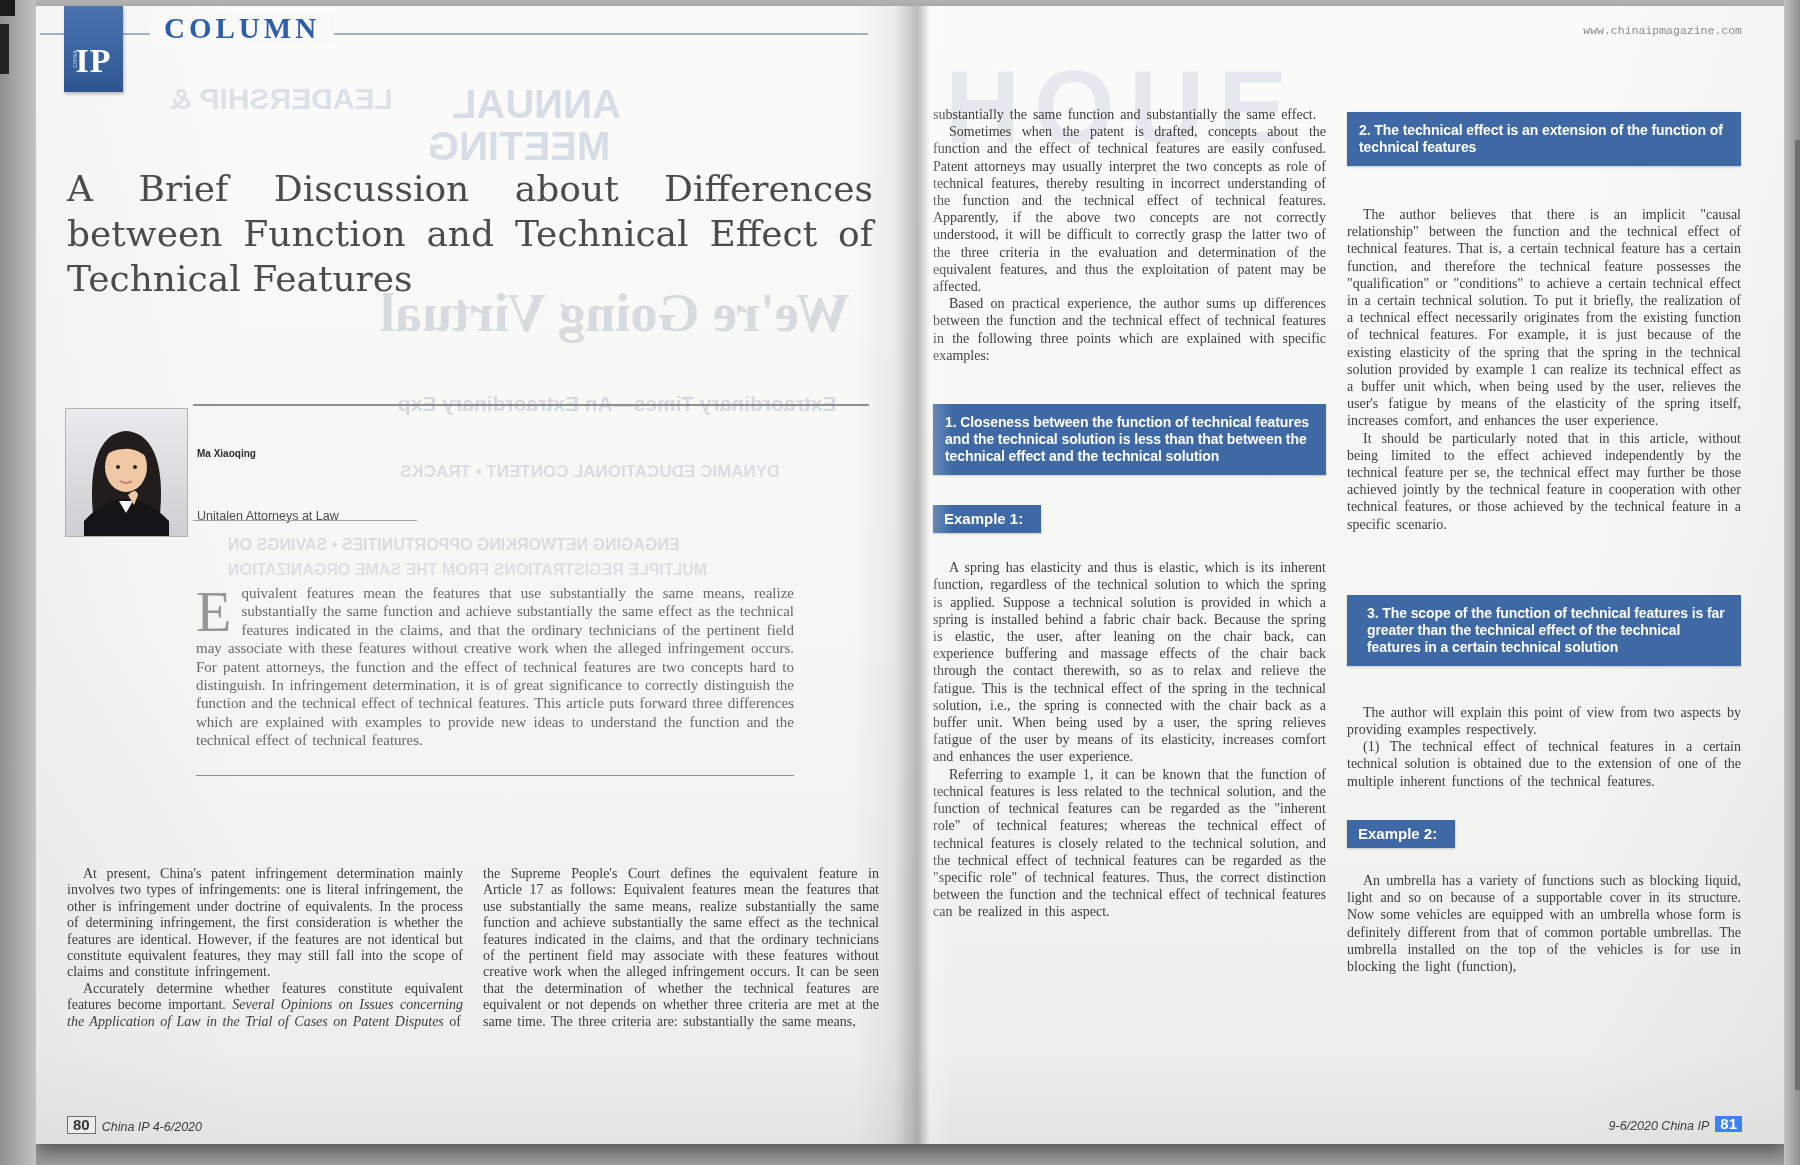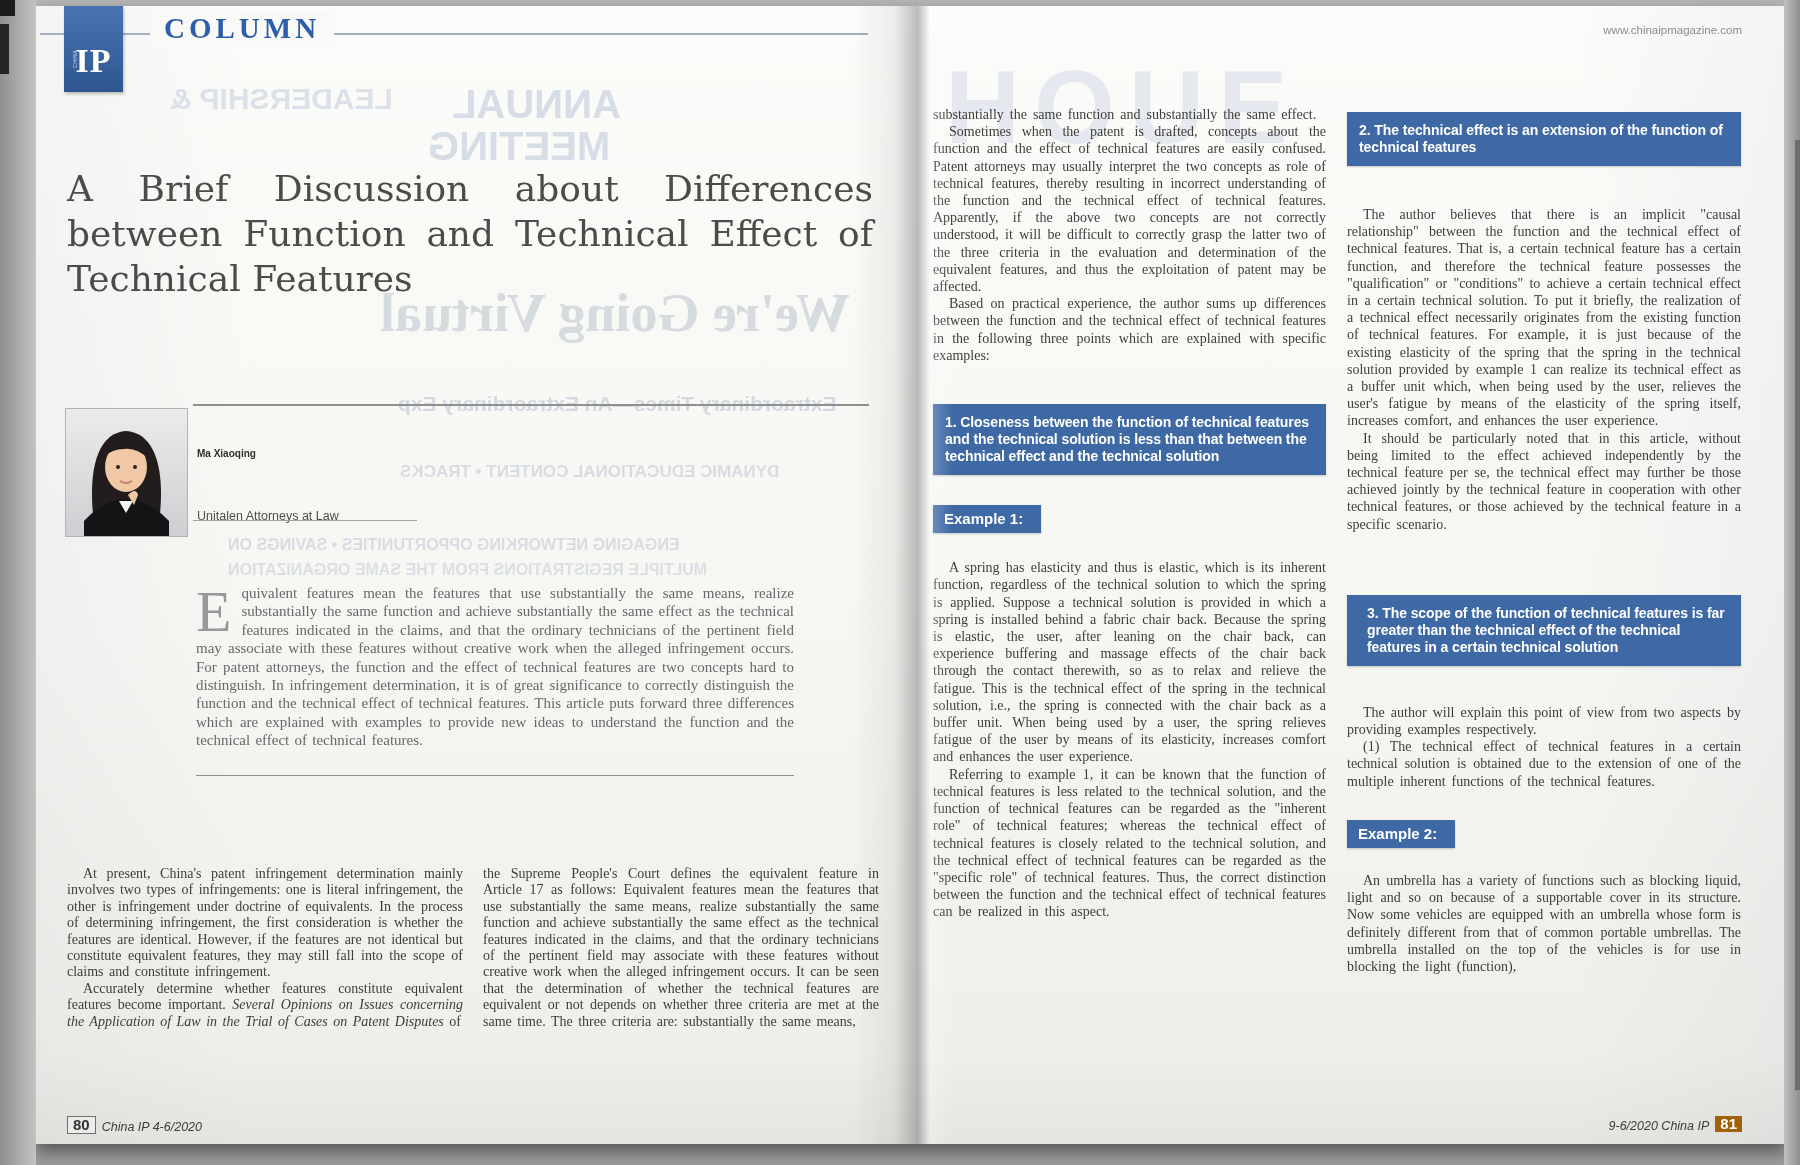--- a/index.html
+++ b/index.html
@@ -44,21 +44,21 @@
     color:#fff;text-align:center;box-shadow:1px 2px 3px rgba(0,0,0,.25);
   }
   .ip-badge .ip{font-family:"Liberation Serif",serif;font-weight:bold;font-size:34px;line-height:34px;margin-top:38px;letter-spacing:1px;}
   .ip-badge .ip-sub{position:absolute;left:8px;top:44px;font-family:"Liberation Sans",sans-serif;font-size:5px;letter-spacing:.5px;writing-mode:vertical-rl;transform:rotate(180deg);opacity:.85;}
   .header-rule{position:absolute;left:40px;top:33px;width:828px;height:2px;background:#a3b1c5;}
   .column-label{
     position:absolute;left:150px;top:12px;z-index:3;
     font-family:"Liberation Serif",serif;font-weight:bold;font-size:29px;letter-spacing:4px;
     color:#2e5da9;background:#f9f9f7;padding:0 14px;
   }
-  .website{position:absolute;top:24px;right:58px;font-family:Liberation Sans, sans-serif;font-size:11.5px;color:#8b8b89;}
+  .website{position:absolute;top:24px;right:58px;font-family:Liberation Mono, monospace;font-size:11.5px;color:#8b8b89;}
 
   
   .title{position:absolute;left:67px;top:166px;width:806px;
     font-family:"DejaVu Serif",serif;color:#4d4b49;font-size:36px;line-height:45px;}
   .title .tl{text-align:justify;text-align-last:justify;}
   .title .tl-last{text-align:left;}
   .photo{position:absolute;left:65px;top:408px;width:121px;height:127px;border:1px solid #b3b3b1;background:#e6e6e8;}
   .author-rule-top{position:absolute;left:193px;top:404px;width:676px;height:2px;background:#8f8f8d;}
   .author-name{position:absolute;left:197px;top:448px;font-family:"Liberation Sans",sans-serif;font-weight:bold;font-size:10px;color:#2f2f2d;}
   .author-affil{position:absolute;left:197px;top:469px;font-family:"Liberation Sans",sans-serif;font-size:12.5px;color:#4d4d4b;margin-top:40px;}
@@ -102,21 +102,21 @@
   .after-bx3{margin-top:38px !important;}
   .ex2{}
   .after-ex2{margin-top:24px !important;}
 
   
   .footer{position:absolute;top:1116px;font-family:"Liberation Sans",sans-serif;font-size:12.5px;color:#3c3c3a;z-index:3;}
   .footer-left{left:67px;}
   .footer-right{right:58px;text-align:right;}
   .pgnum{display:inline-block;font-weight:bold;font-size:15px;line-height:14px;padding:1px 5px;vertical-align:1px;}
   .pgnum-outline{border:1px solid #6f6f6d;color:#333;background:#ececea;margin-right:6px;}
-  .pgnum-filled{background:#a16207;color:#fff;margin-left:6px;}
+  .pgnum-filled{background:#3b82f6;color:#fff;margin-left:6px;}
   .footer .ft-label{font-style:italic;}
 </style>
 </head>
 <body>
 
 <div id="spread">
 
   <div class="sheet"></div>
   <div class="sheet-tint"></div>
 

